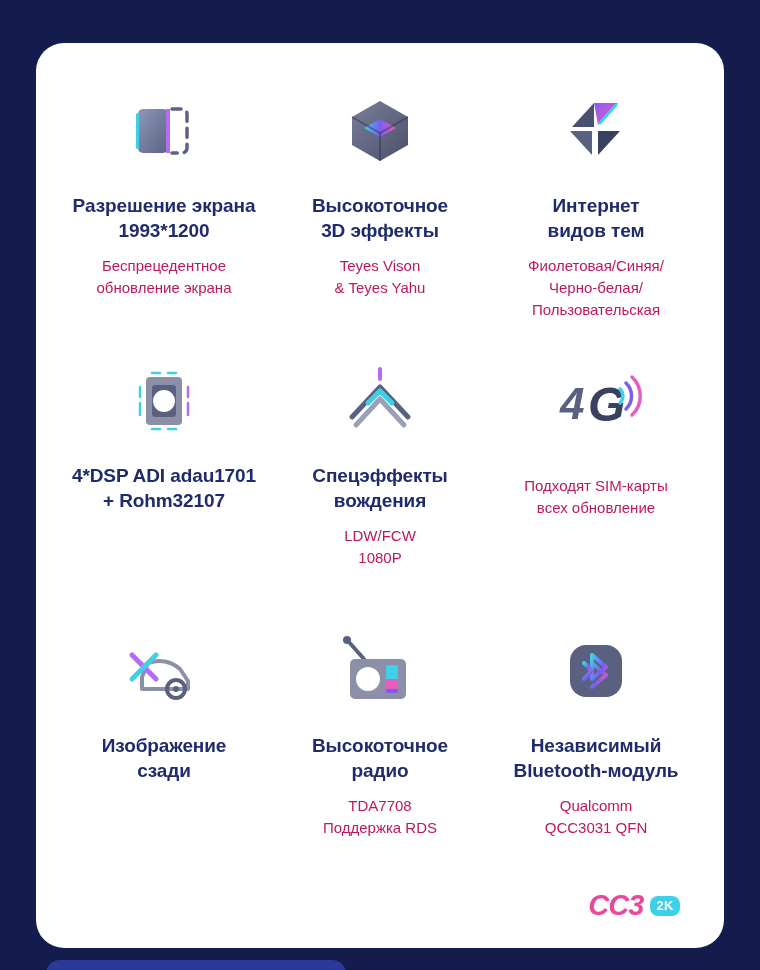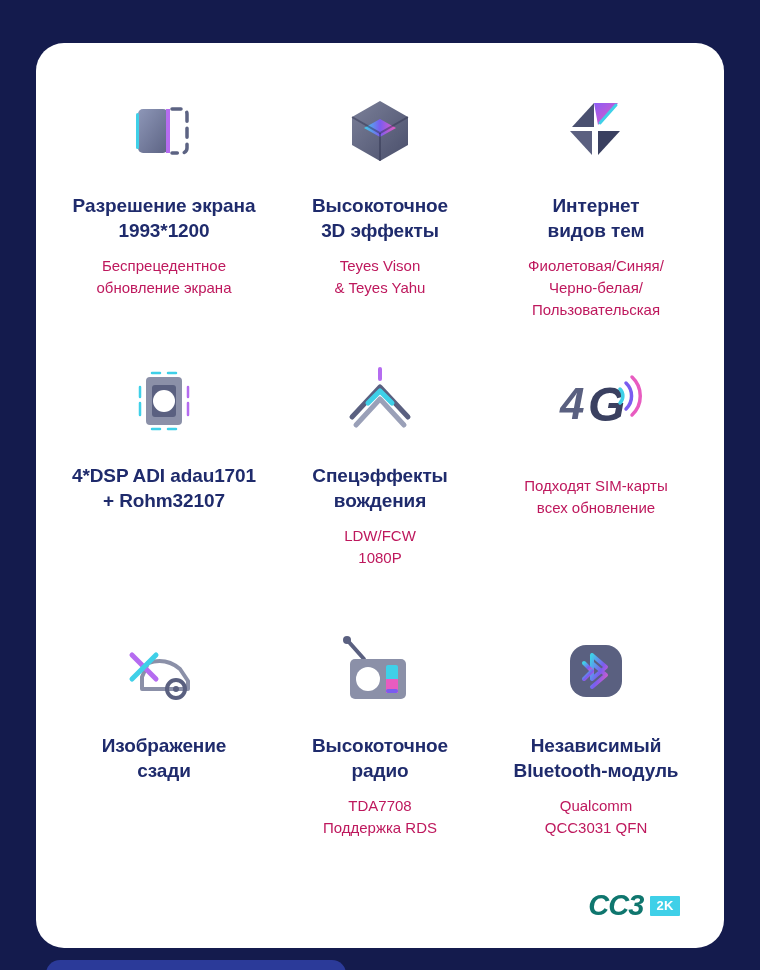--- a/index.html
+++ b/index.html
@@ -62,29 +62,29 @@
     position: absolute;
     right: 44px; bottom: 26px;
     display: flex;
     align-items: center;
     gap: 7px;
   }
   .logo-text {
     font-size: 29px;
     font-weight: bold;
     font-style: italic;
-    color: #0f766e;
+    color: #ec4899;
     letter-spacing: -1px;
   }
   .logo-badge {
     font-size: 13px;
     font-weight: bold;
     color: #ffffff;
     background: #3fd0e8;
-    border-radius: 1px;
+    border-radius: 8px;
     padding: 2px 6px 3px 6px;
     letter-spacing: 0.5px;
   }
   .bottom-strip {
     position: absolute;
     left: 46px; bottom: 0;
     width: 300px; height: 26px;
     background: #2b3a99;
     border-top-left-radius: 14px;
     border-top-right-radius: 14px;

